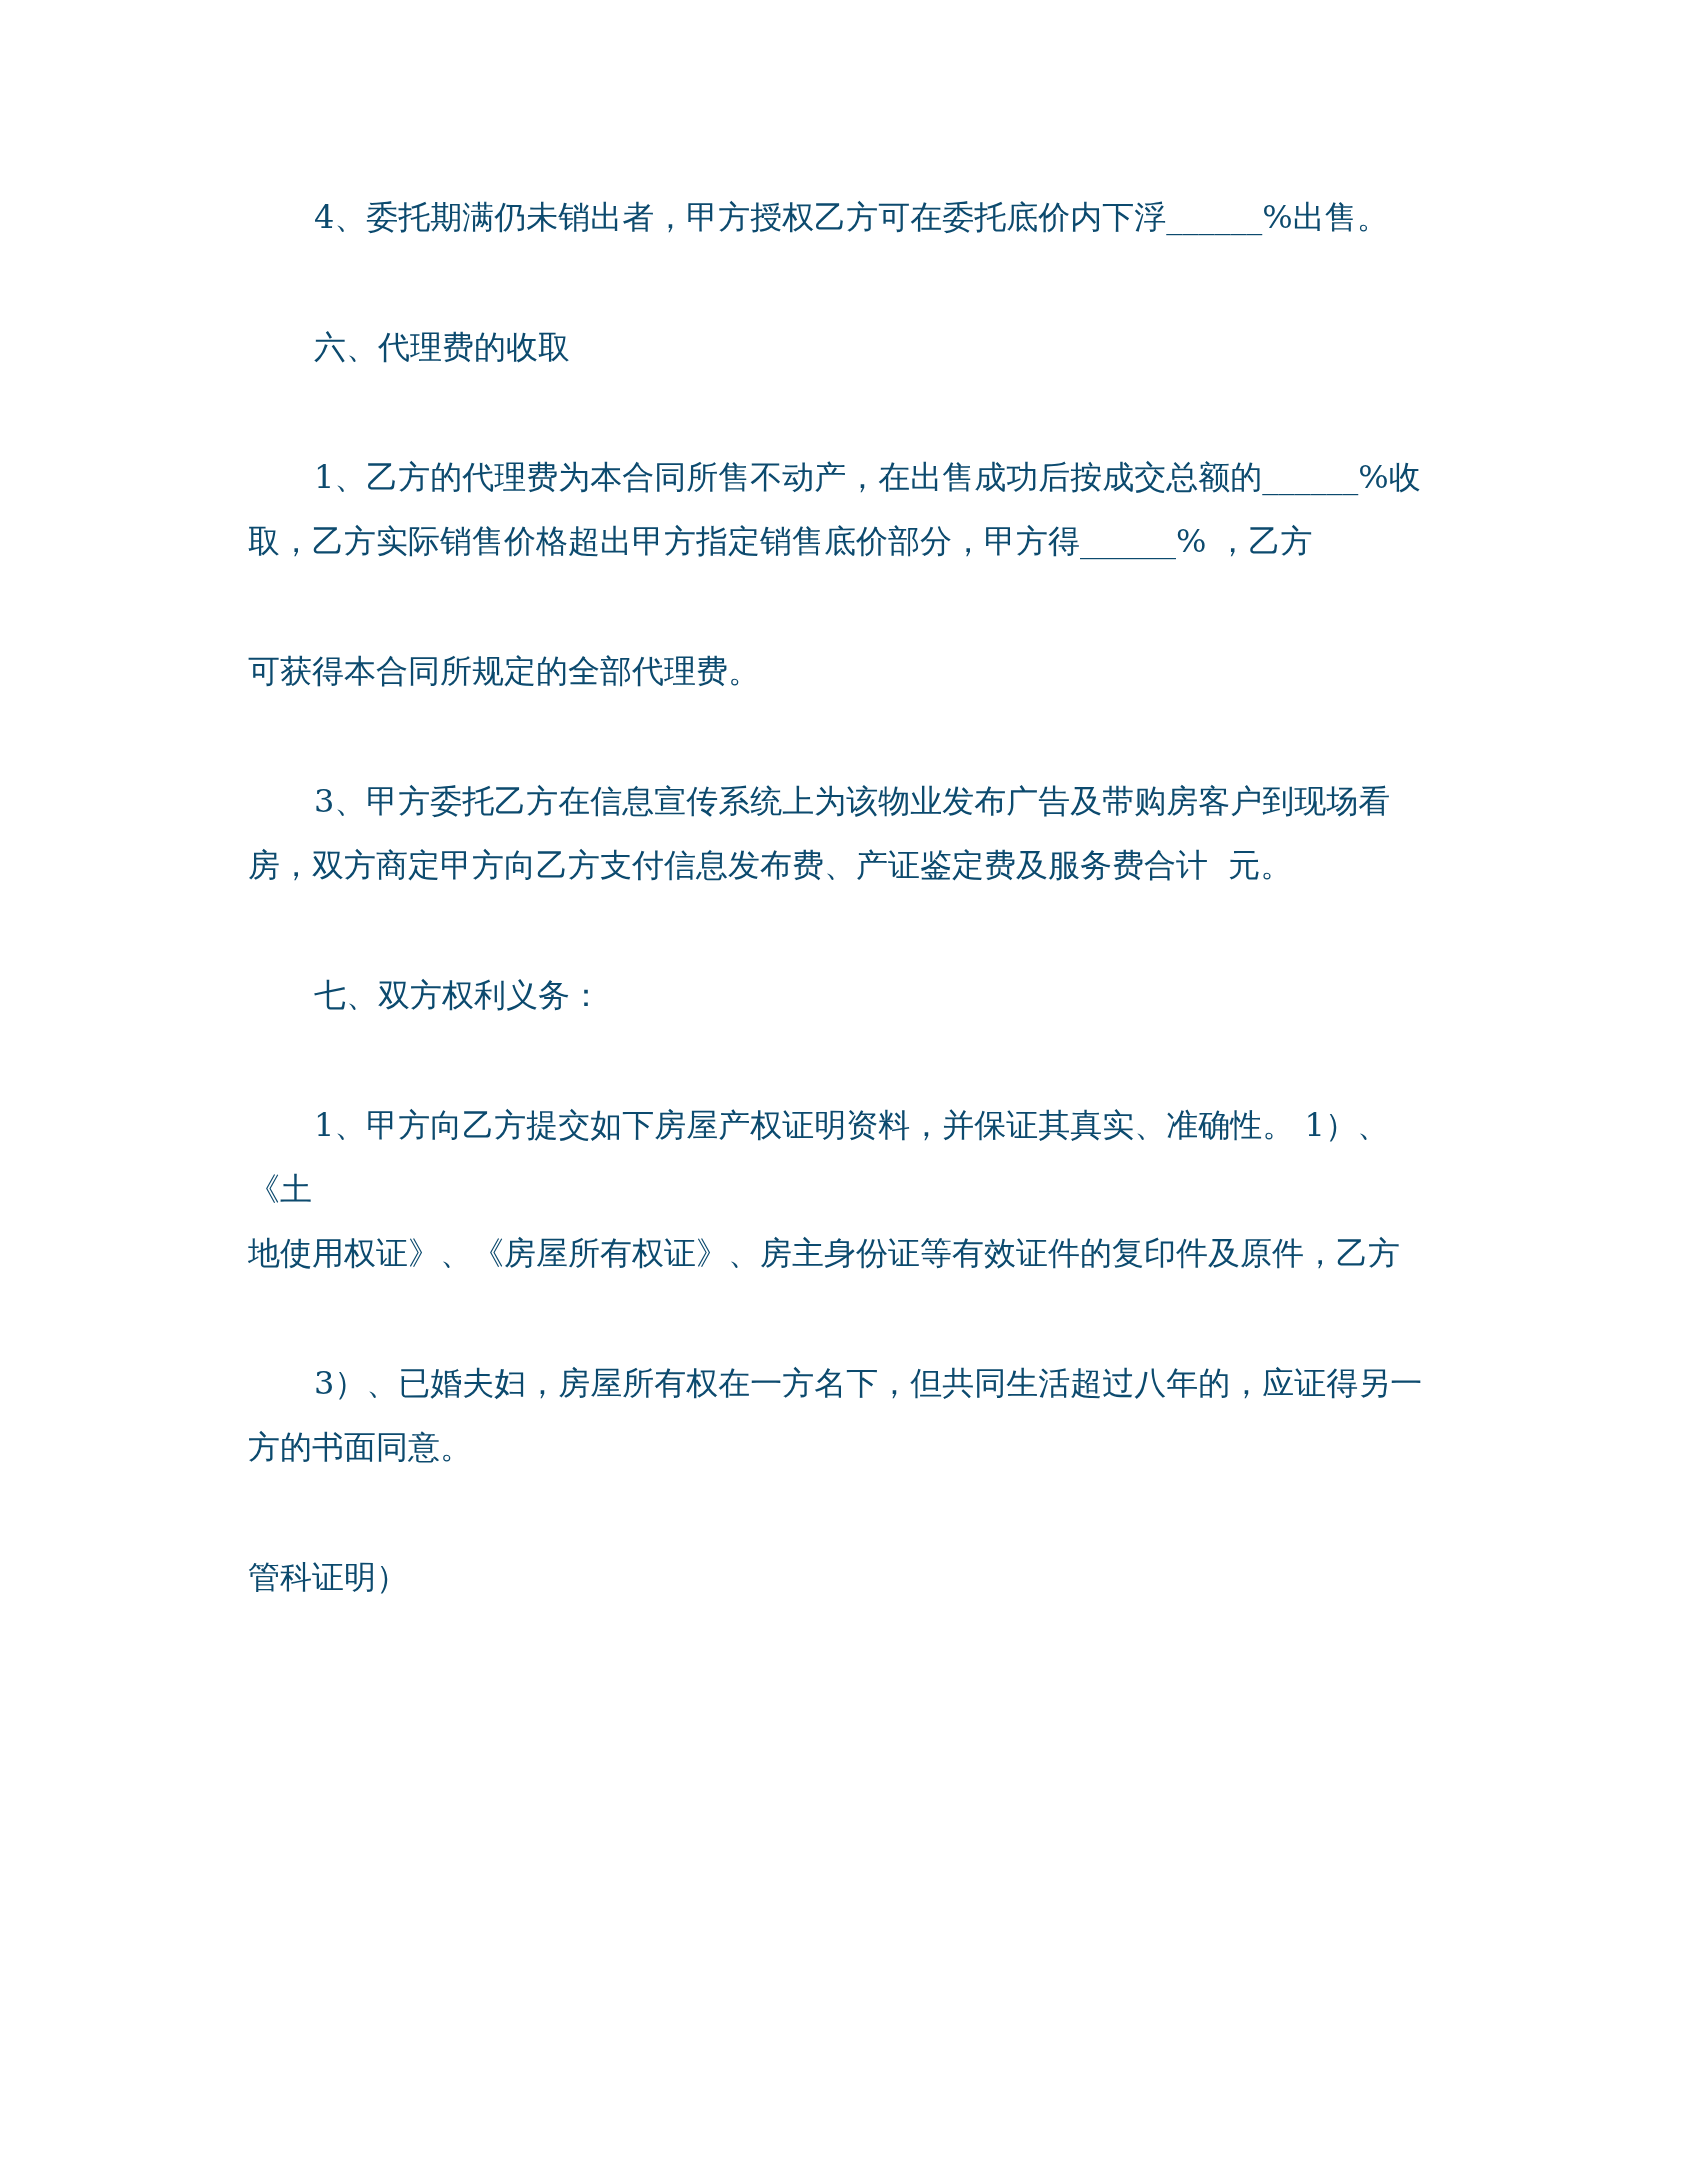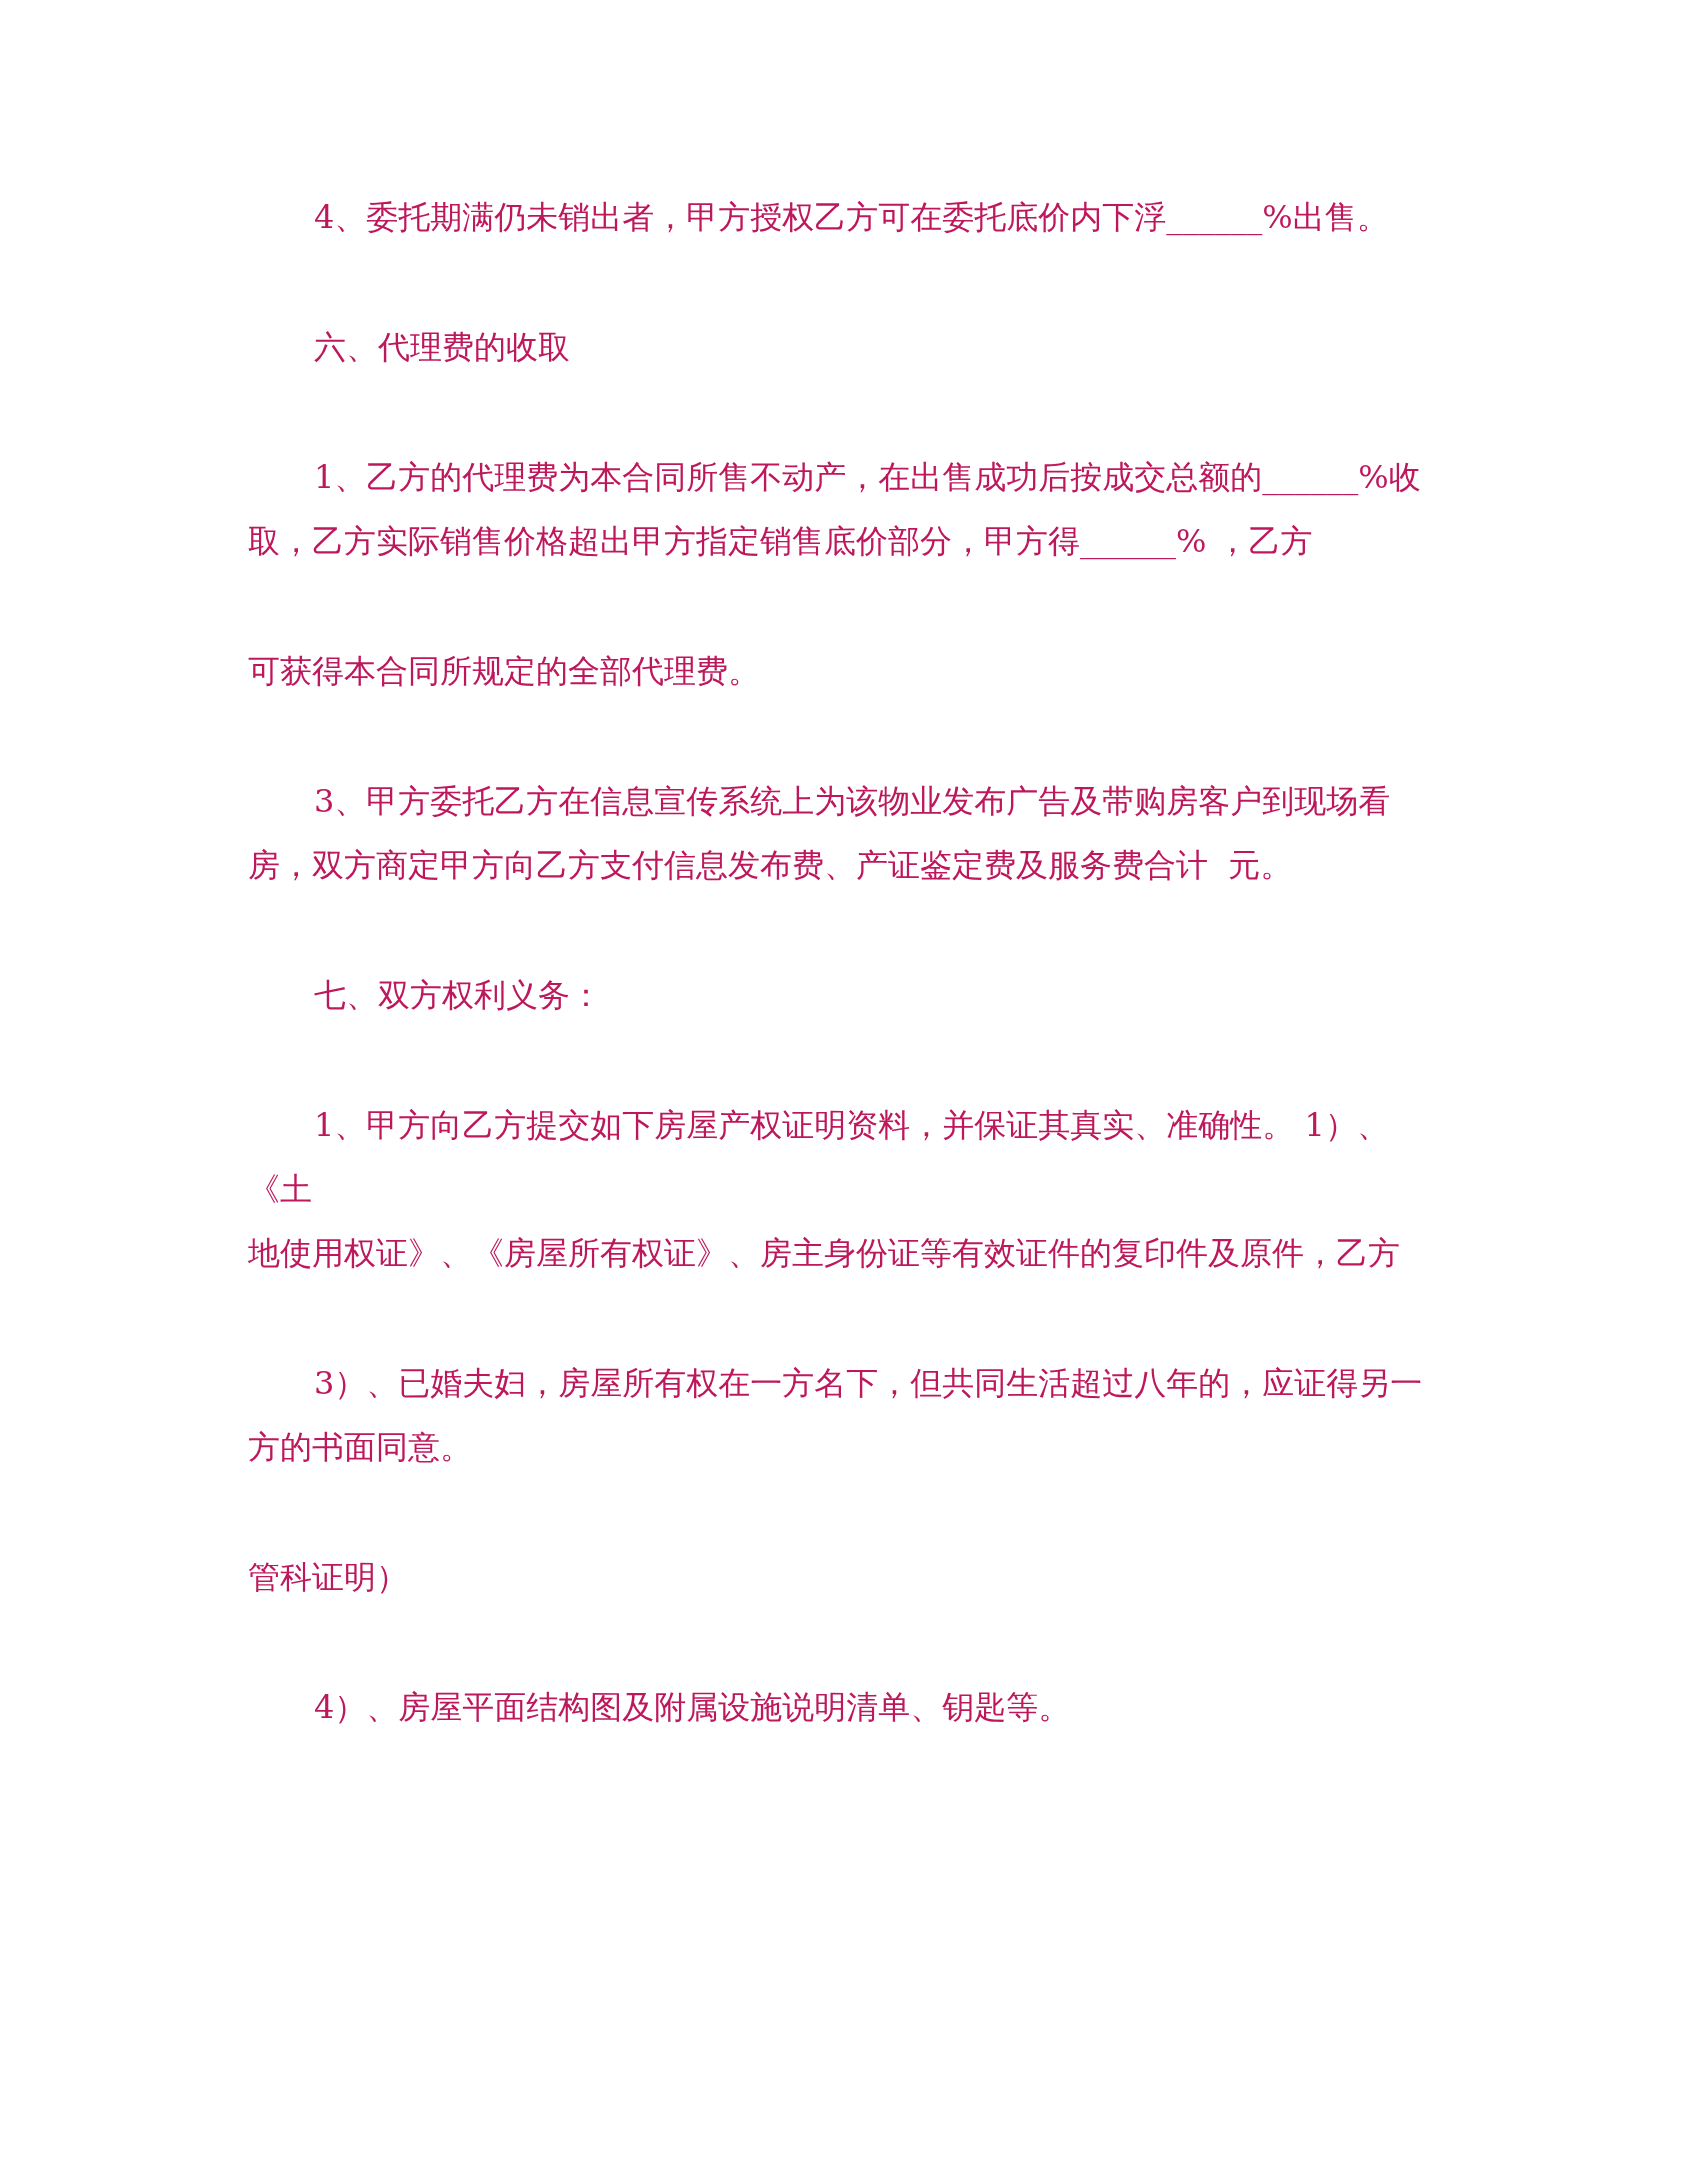--- a/index.html
+++ b/index.html
@@ -30,21 +30,21 @@
     white-space: pre-wrap;     
     min-height: 64px;
   }
   .line.first {
     text-indent: 66px;         
   }
 </style>
 </head>
 <body>
 
-<div class="page" style="background: rgb(255, 255, 255); color: #be185d;">
+<div class="page" style="background: rgb(255, 255, 255); color: #0c4a6e;">
   <main>
       <div class="para">
         <div class="line first">4、委托期满仍未销出者，甲方授权乙方可在委托底价内下浮______%出售。</div>
       </div>
       <div class="para">
         <div class="line first">六、代理费的收取</div>
       </div>
       <div class="para">
         <div class="line first">1、乙方的代理费为本合同所售不动产，在出售成功后按成交总额的______%收</div>
         <div class="line">取，乙方实际销售价格超出甲方指定销售底价部分，甲方得______% ，乙方</div>
@@ -63,18 +63,15 @@
         <div class="line first">1、甲方向乙方提交如下房屋产权证明资料，并保证其真实、准确性。 1）、《土</div>
         <div class="line">地使用权证》、《房屋所有权证》、房主身份证等有效证件的复印件及原件，乙方</div>
       </div>
       <div class="para">
         <div class="line first">3）、已婚夫妇，房屋所有权在一方名下，但共同生活超过八年的，应证得另一</div>
         <div class="line">方的书面同意。</div>
       </div>
       <div class="para">
         <div class="line">管科证明）</div>
       </div>
-      <div class="para">
-        <div class="line first">4）、房屋平面结构图及附属设施说明清单、钥匙等。</div>
-      </div>
     </main>
 </div>
 
 
 </body></html>

